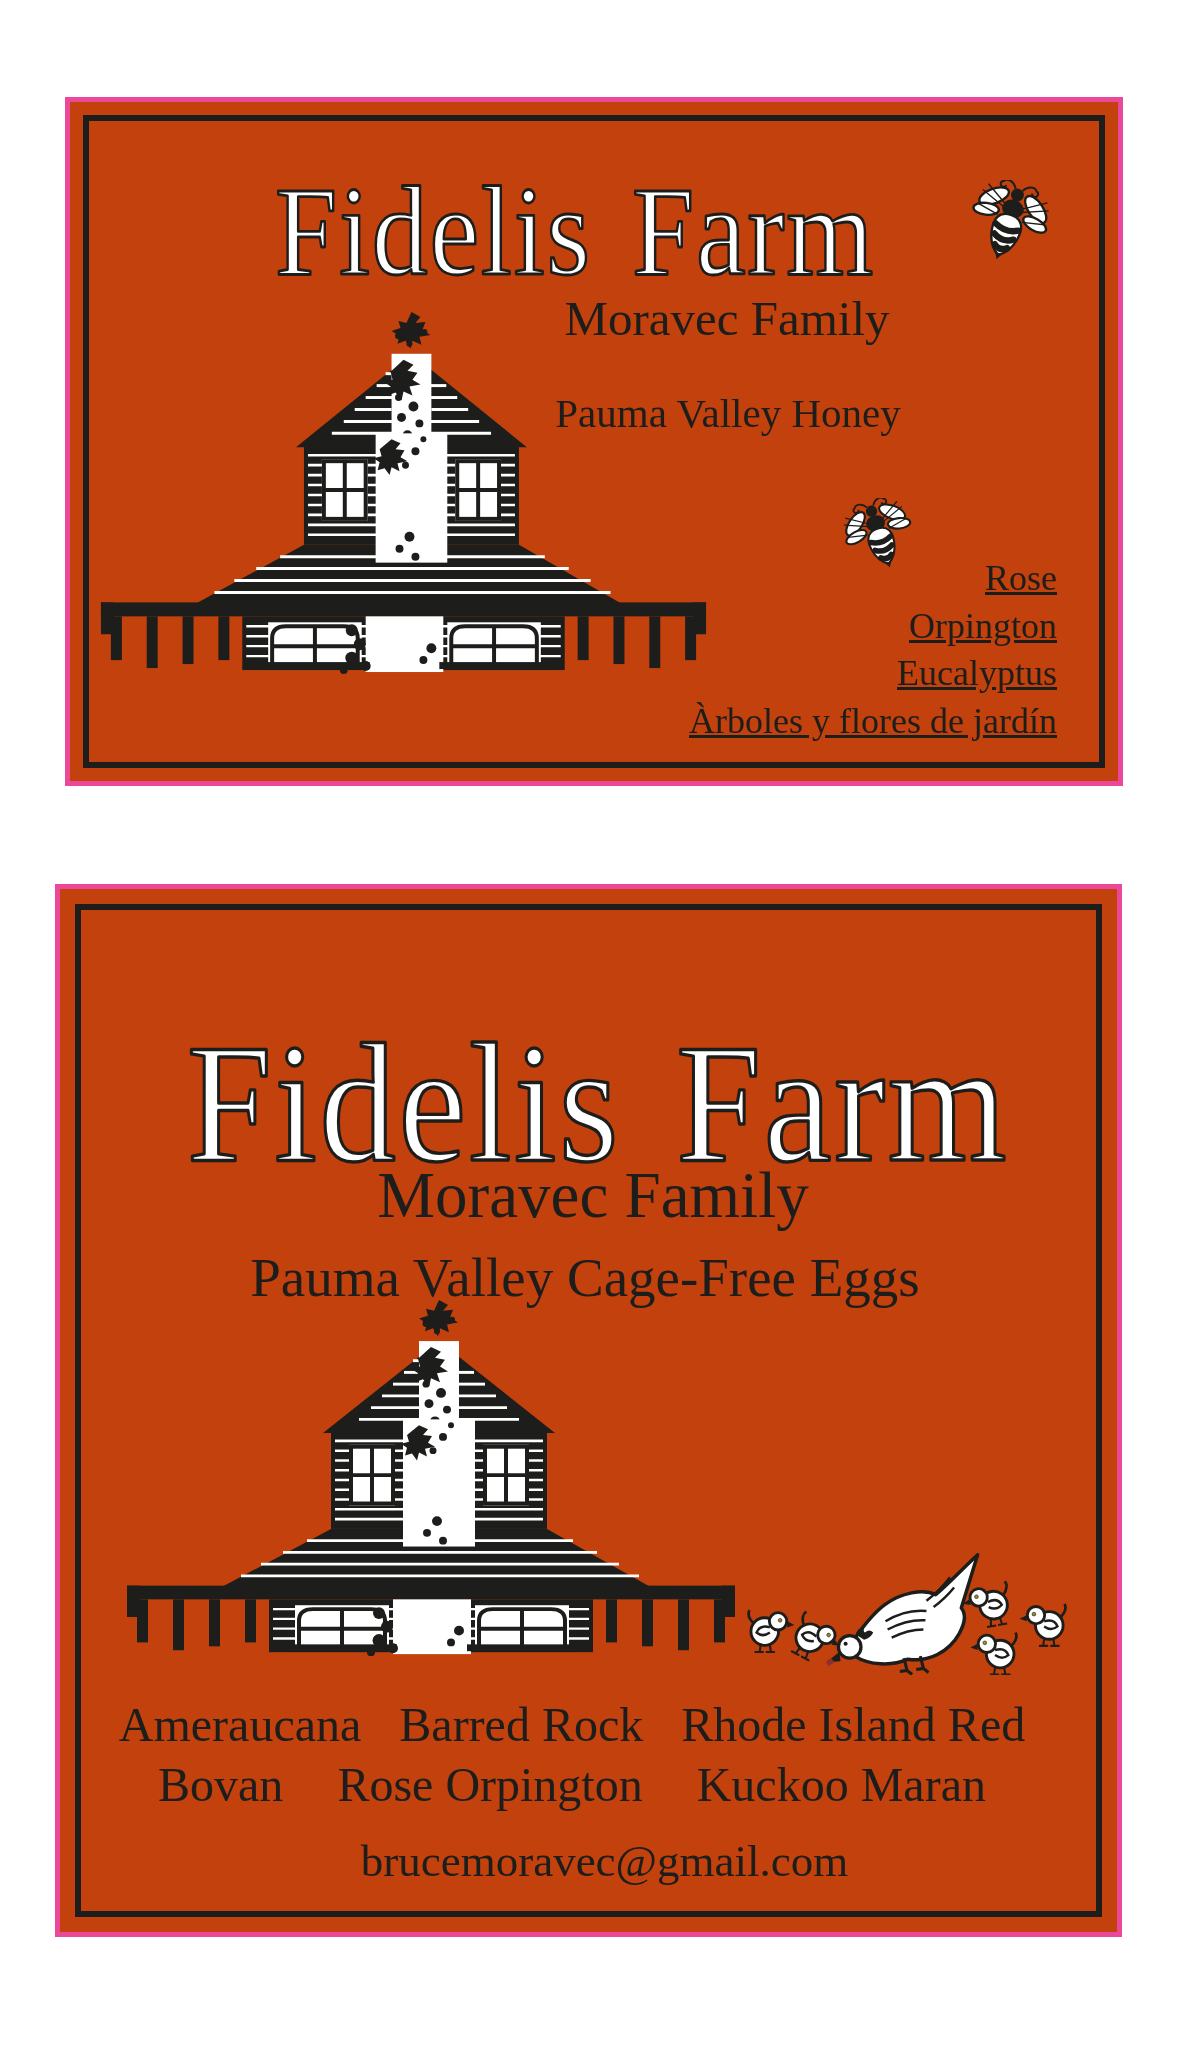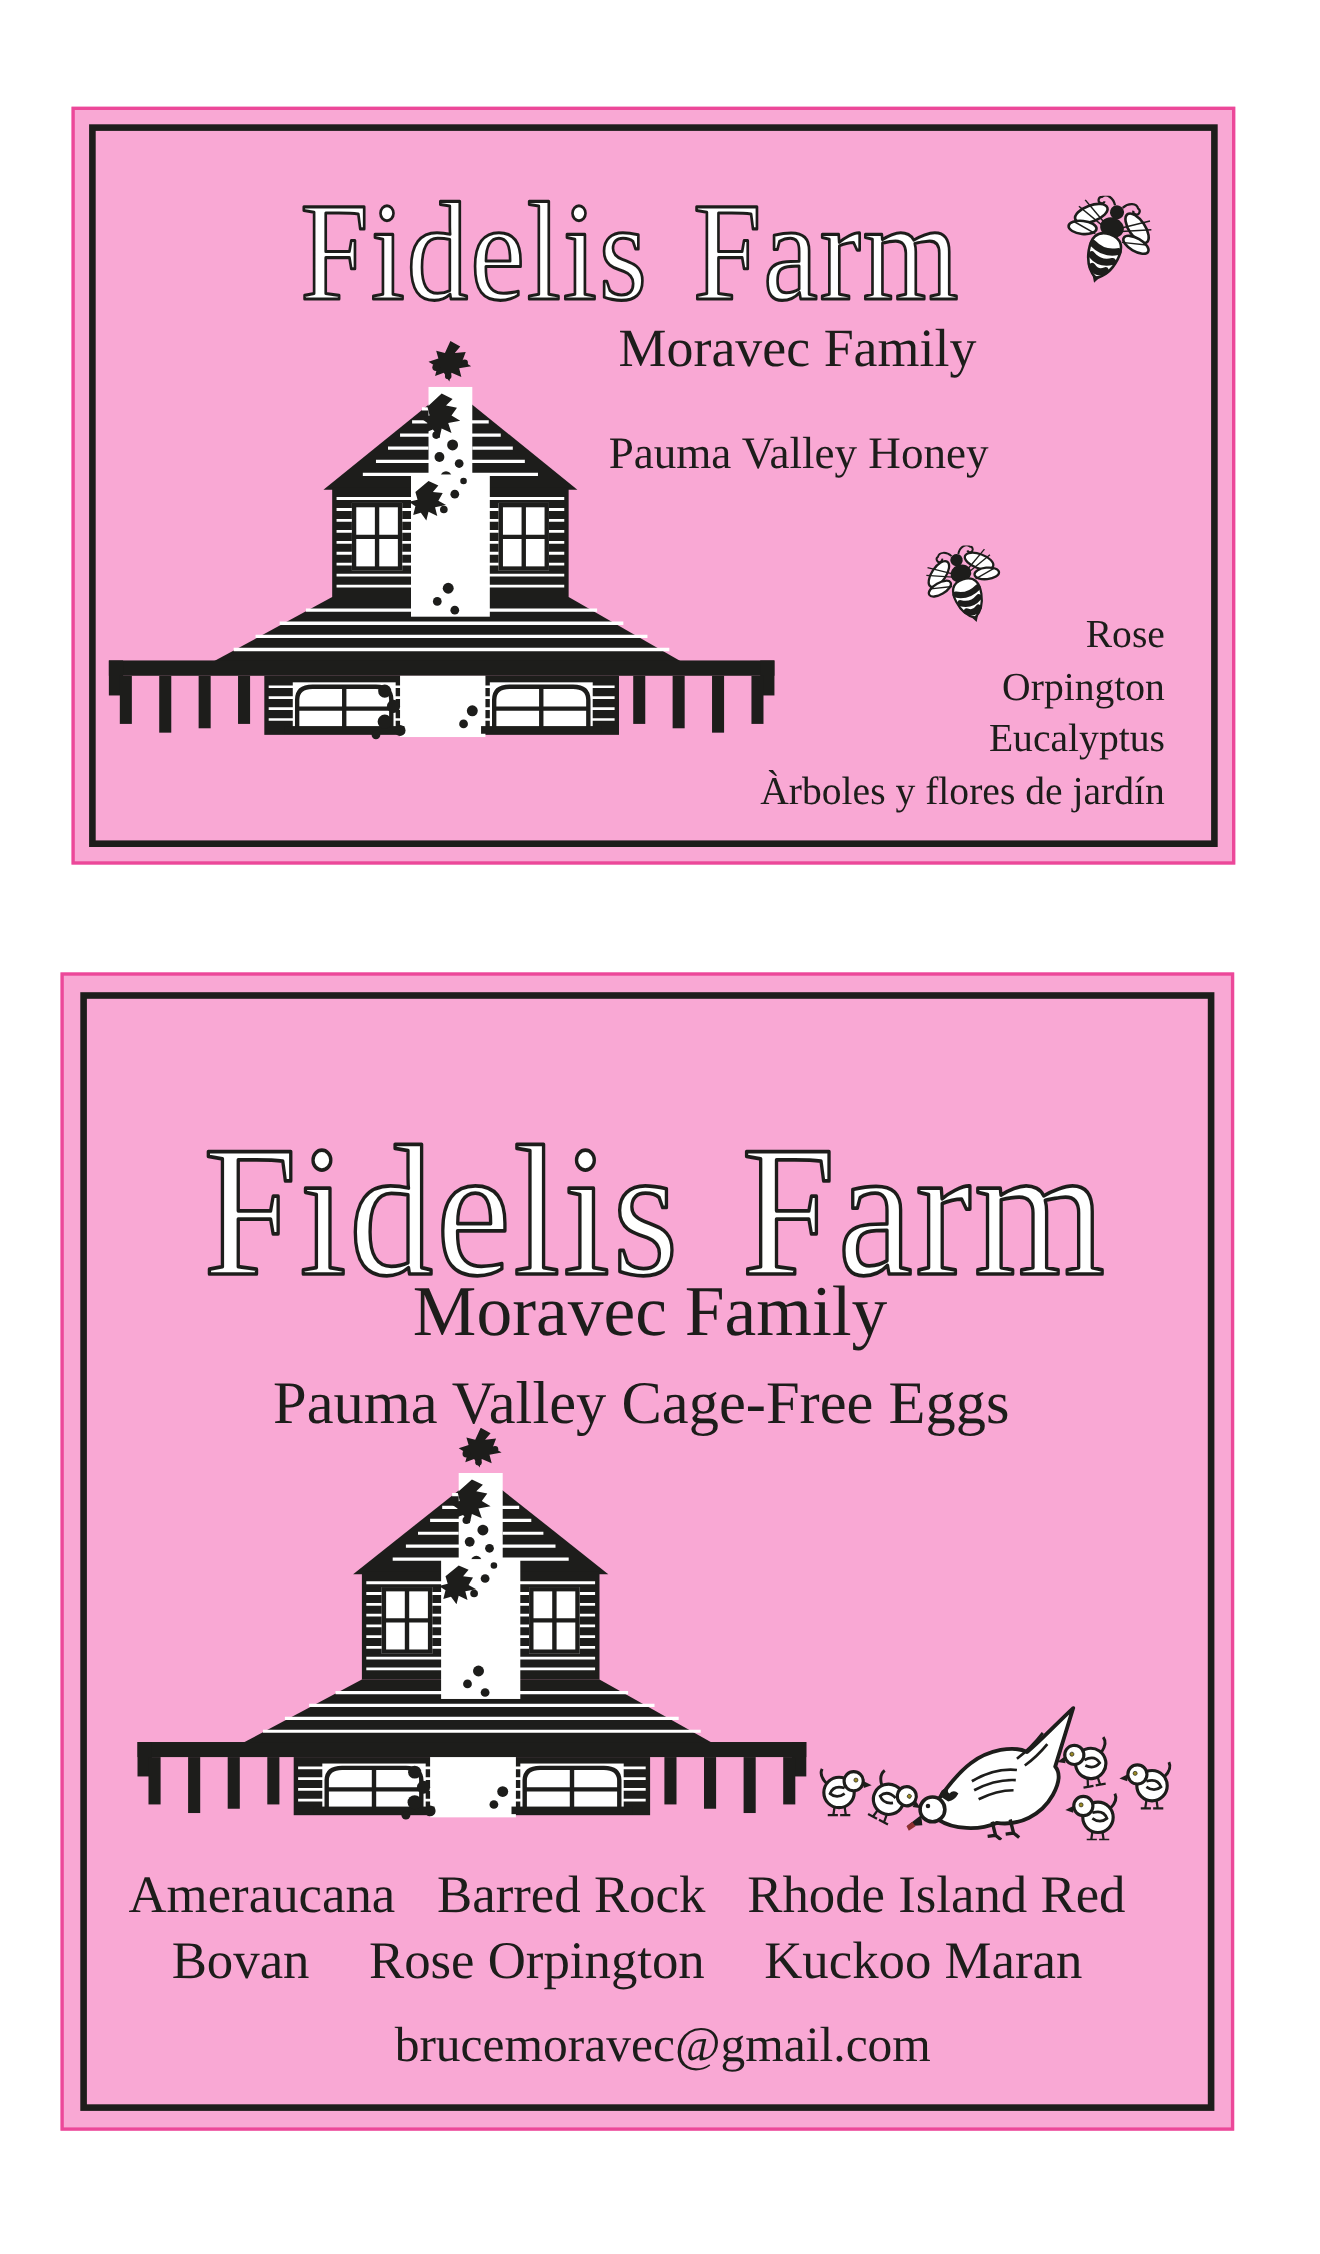--- a/index.html
+++ b/index.html
@@ -1,37 +1,37 @@
 <!DOCTYPE html>
 <html><head>
 <meta charset="utf-8">
 <style>
   html,body{margin:0;padding:0;}
   body{
     width:1200px;height:2049px;background:#ffffff;position:relative;overflow:hidden;
     font-family:"Liberation Serif","DejaVu Serif",serif;color:#1d1d1b;
     -webkit-font-smoothing:antialiased;
   }
-  .card{position:absolute;border:3px solid #ec4899;box-sizing:border-box;background:#f9a8d4;}
+  .card{position:absolute;border:5px solid #ec4899;box-sizing:border-box;background:#c2410c;}
   .card1{left:65px;top:97px;width:1058px;height:689px;}
   .card2{left:55px;top:884px;width:1067px;height:1053px;}
   .inner-border{position:absolute;border:6px solid #1d1d1b;pointer-events:none;}
   .card1 .inner-border{left:13px;right:13px;top:13px;bottom:13px;}
   .card2 .inner-border{left:15px;right:15px;top:15px;bottom:15px;}
   svg.art{position:absolute;}
   .title-svg text{
     font-family:"Liberation Serif","DejaVu Serif",serif;
     fill:#ffffff;stroke:#1d1d1b;stroke-linejoin:round;
   }
   .family-line,.product-line{position:absolute;text-align:center;line-height:1.08;white-space:nowrap;}
   .card1 .family-line{left:457px;width:400px;top:191px;font-size:49px;}
   .card1 .product-line{left:473px;width:370px;top:252px;font-size:41px;margin-top:37px;}
   .card2 .family-line{left:283px;width:500px;top:271px;font-size:65px;}
   .card2 .product-line{left:175px;width:700px;top:359px;font-size:55px;}
-  .varieties{position:absolute;right:61px;top:453px;text-align:right;font-size:36px;line-height:47.5px;white-space:nowrap;}
+  .varieties{position:absolute;right:61px;top:453px;text-align:right;font-size:36px;line-height:47.5px;white-space:nowrap;text-decoration:underline;}
   .breeds{position:absolute;left:0;width:1024px;text-align:center;font-size:48px;line-height:1.1;white-space:nowrap;}
   .breeds-row1{top:810px;}
   .breeds-row2{top:870px;}
   .breeds .breed-item{display:inline-block;margin:0 19px;}
   .breeds-row2 .breed-item{margin:0 27px;}
   .email-line{position:absolute;left:16px;width:1057px;top:946px;text-align:center;font-size:45px;}
   .defs-hidden{position:absolute;width:0;height:0;overflow:hidden;}
 </style>
 </head>
 <body>

